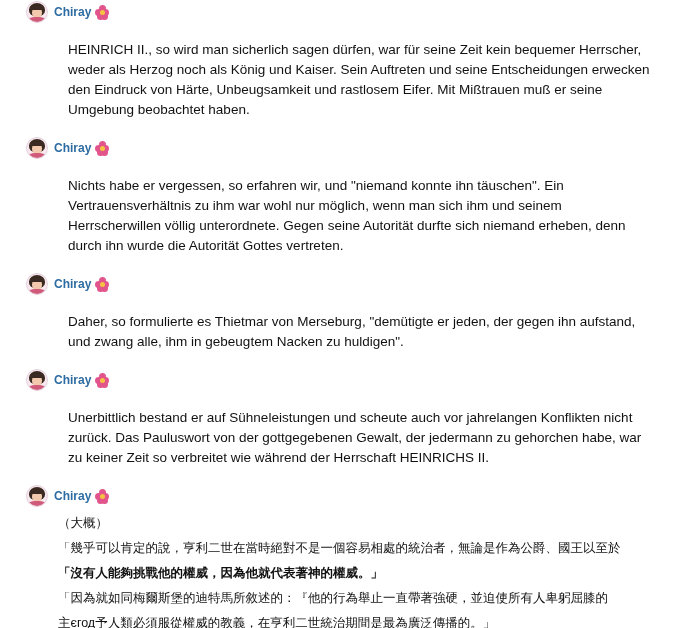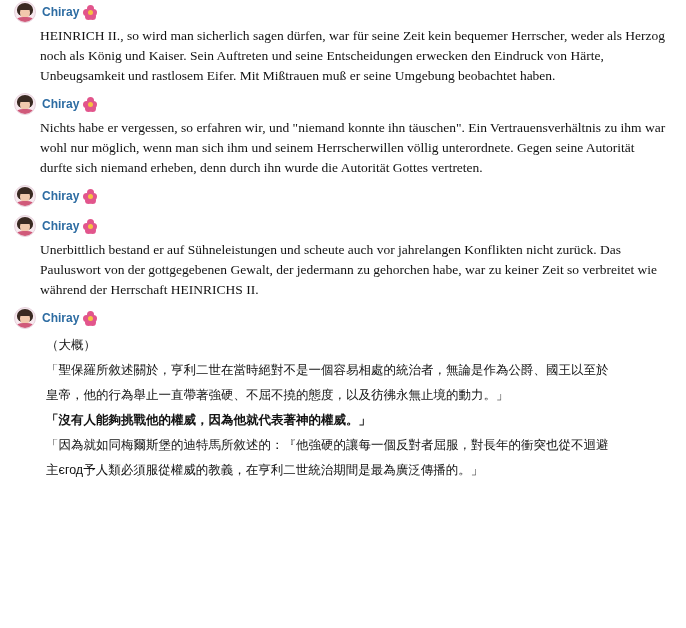--- a/index.html
+++ b/index.html
@@ -15,21 +15,21 @@
     overflow: hidden;
   }
   .page {
     width: 686px;
     height: 628px;
     padding: 0;
     box-sizing: border-box;
     position: relative;
   }
   .message {
-    padding: 0 6px 0 14px;
+    padding: 0 6px 0 26px;
     margin: 0 0 6px 0;
   }
   .msg-head {
     display: flex;
     align-items: center;
     height: 24px;
     margin: 0 0 2px 0;
   }
   .avatar {
     width: 20px;
@@ -104,22 +104,21 @@
   }
   .msg-body {
     font-size: 13.5px;
     line-height: 20px;
     color: #111111;
     padding-left: 26px;
     padding-right: 10px;
     text-align: left;
   }
   .msg-body p {
-    margin: 0;
-    font-family: Liberation Serif, serif;
+    margin: 16px;
   }
   .cjk {
     font-size: 12.5px;
     line-height: 19px;
     padding-left: 26px;
     padding-right: 6px;
     color: #111111;
   }
   .cjk p {
     margin: 6px;
@@ -190,20 +189,23 @@
       <span class="username">Chiray</span>
       <span class="badge">
         <span class="petal p1"></span>
           <span class="petal p2"></span>
           <span class="petal p3"></span>
         <span class="petal p4"></span>
           <span class="petal p5"></span>
           <span class="center"></span>
       </span>
     </div>
+    <div class="msg-body">
+      <p>Daher, so formulierte es Thietmar von Merseburg, "demütigte er jeden, der gegen ihn aufstand, und zwang alle, ihm in gebeugtem Nacken zu huldigen".</p>
+    </div>
   </div>
 
   <div class="message">
     <div class="msg-head">
       <div class="avatar">
         <div class="hair"></div>
           <div class="face"></div>
           <div class="bang"></div>
           <div class="body"></div>
       </div>
@@ -235,21 +237,20 @@
         <span class="petal p1"></span>
           <span class="petal p2"></span>
           <span class="petal p3"></span>
         <span class="petal p4"></span>
           <span class="petal p5"></span>
           <span class="center"></span>
       </span>
     </div>
     <div class="cjk">
       <p>（大概）</p>
-      <p>「聖保羅所敘述關於，亨利二世在當時絕對不是一個容易相處的統治者，無論是作為公爵、國王以至於</p>
-      <p>皇帝，他的行為舉止一直帶著強硬、不屈不撓的態度，以及彷彿永無止境的動力。」</p>
+      <p>「幾乎可以肯定的說，亨利二世在當時絕對不是一個容易相處的統治者，無論是作為公爵、國王以至於</p>
       <p class="bold">「沒有人能夠挑戰他的權威，因為他就代表著神的權威。」</p>
-      <p>「因為就如同梅爾斯堡的迪特馬所敘述的：『他強硬的讓每一個反對者屈服，對長年的衝突也從不迴避</p>
+      <p>「因為就如同梅爾斯堡的迪特馬所敘述的：『他的行為舉止一直帶著強硬，並迫使所有人卑躬屈膝的</p>
       <p>主єгод予人類必須服從權威的教義，在亨利二世統治期間是最為廣泛傳播的。」</p>
     </div>
   </div>
 
 </div>
 
 </body></html>

